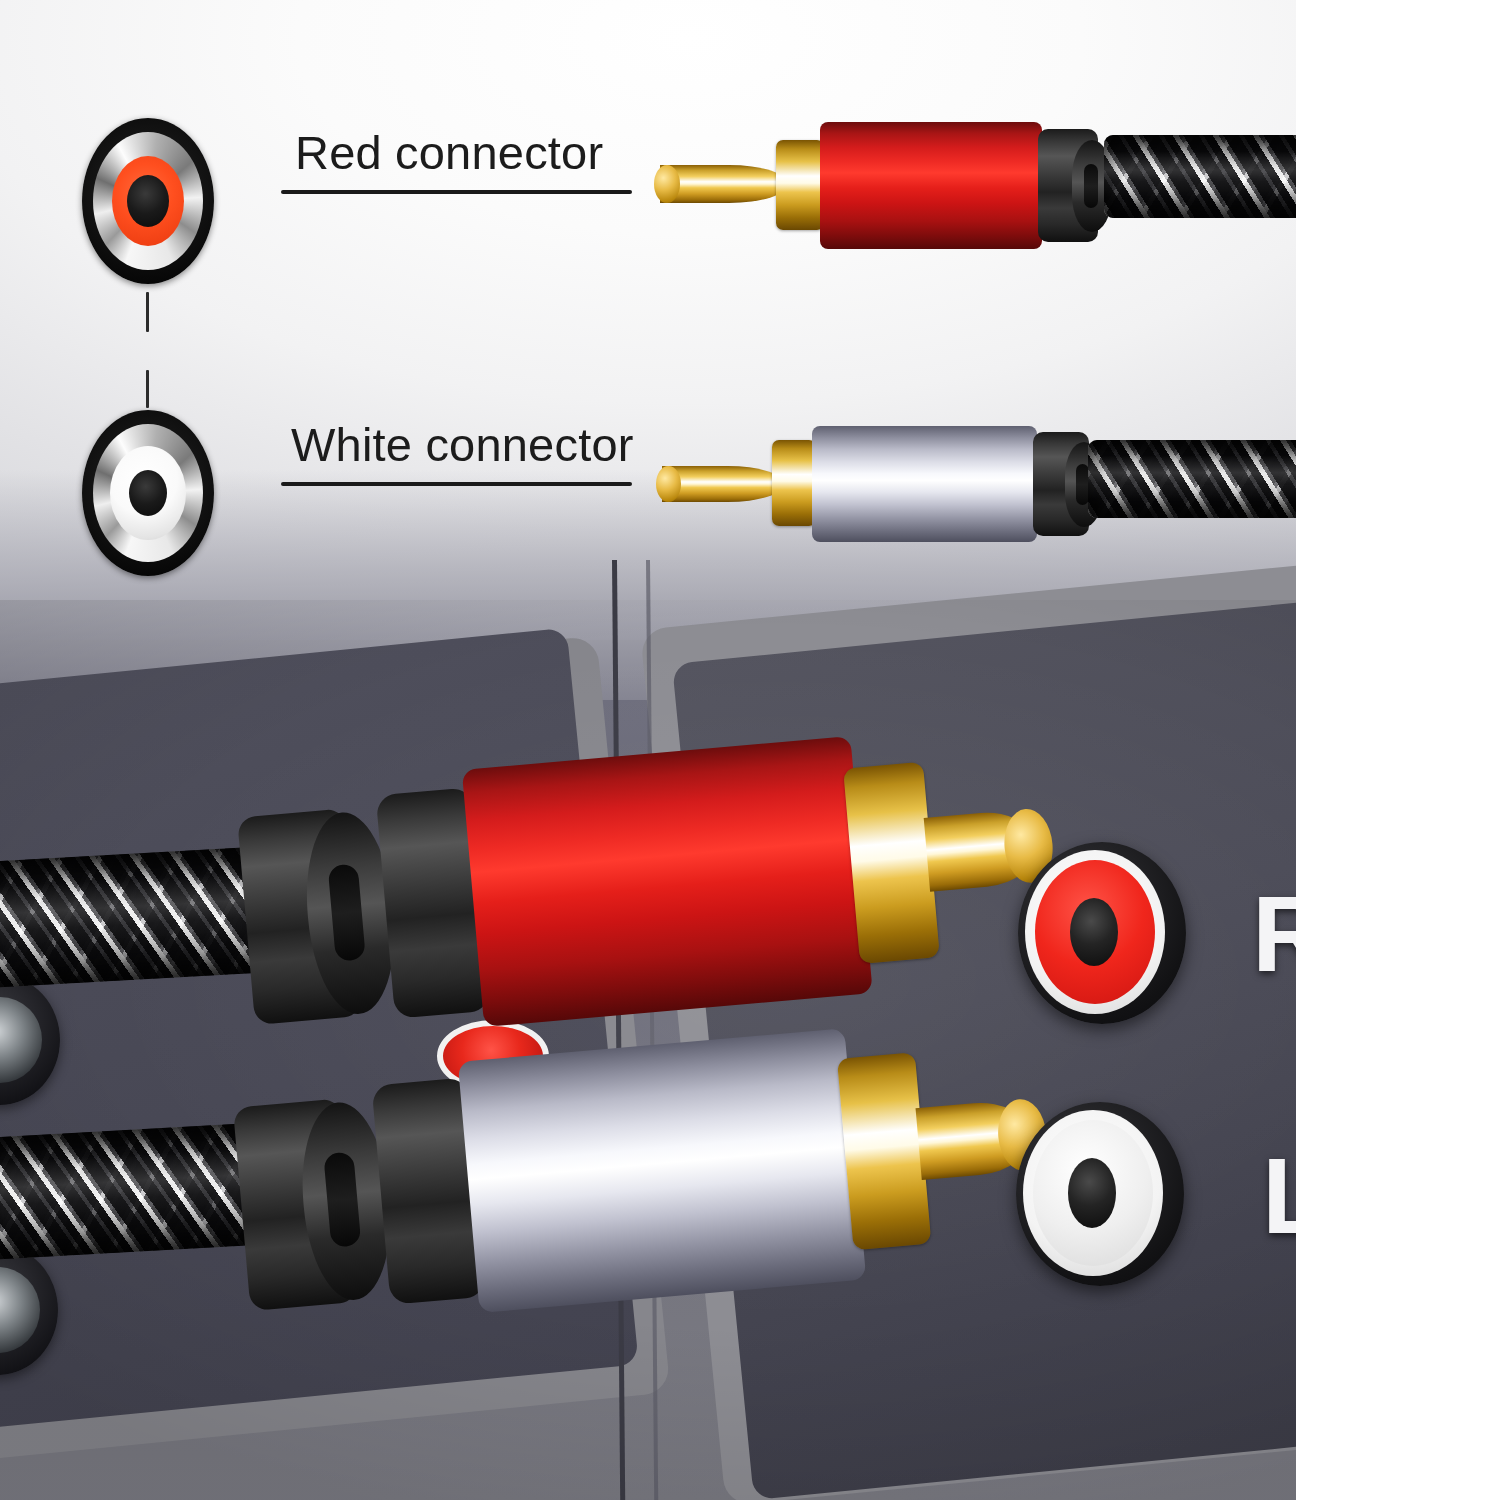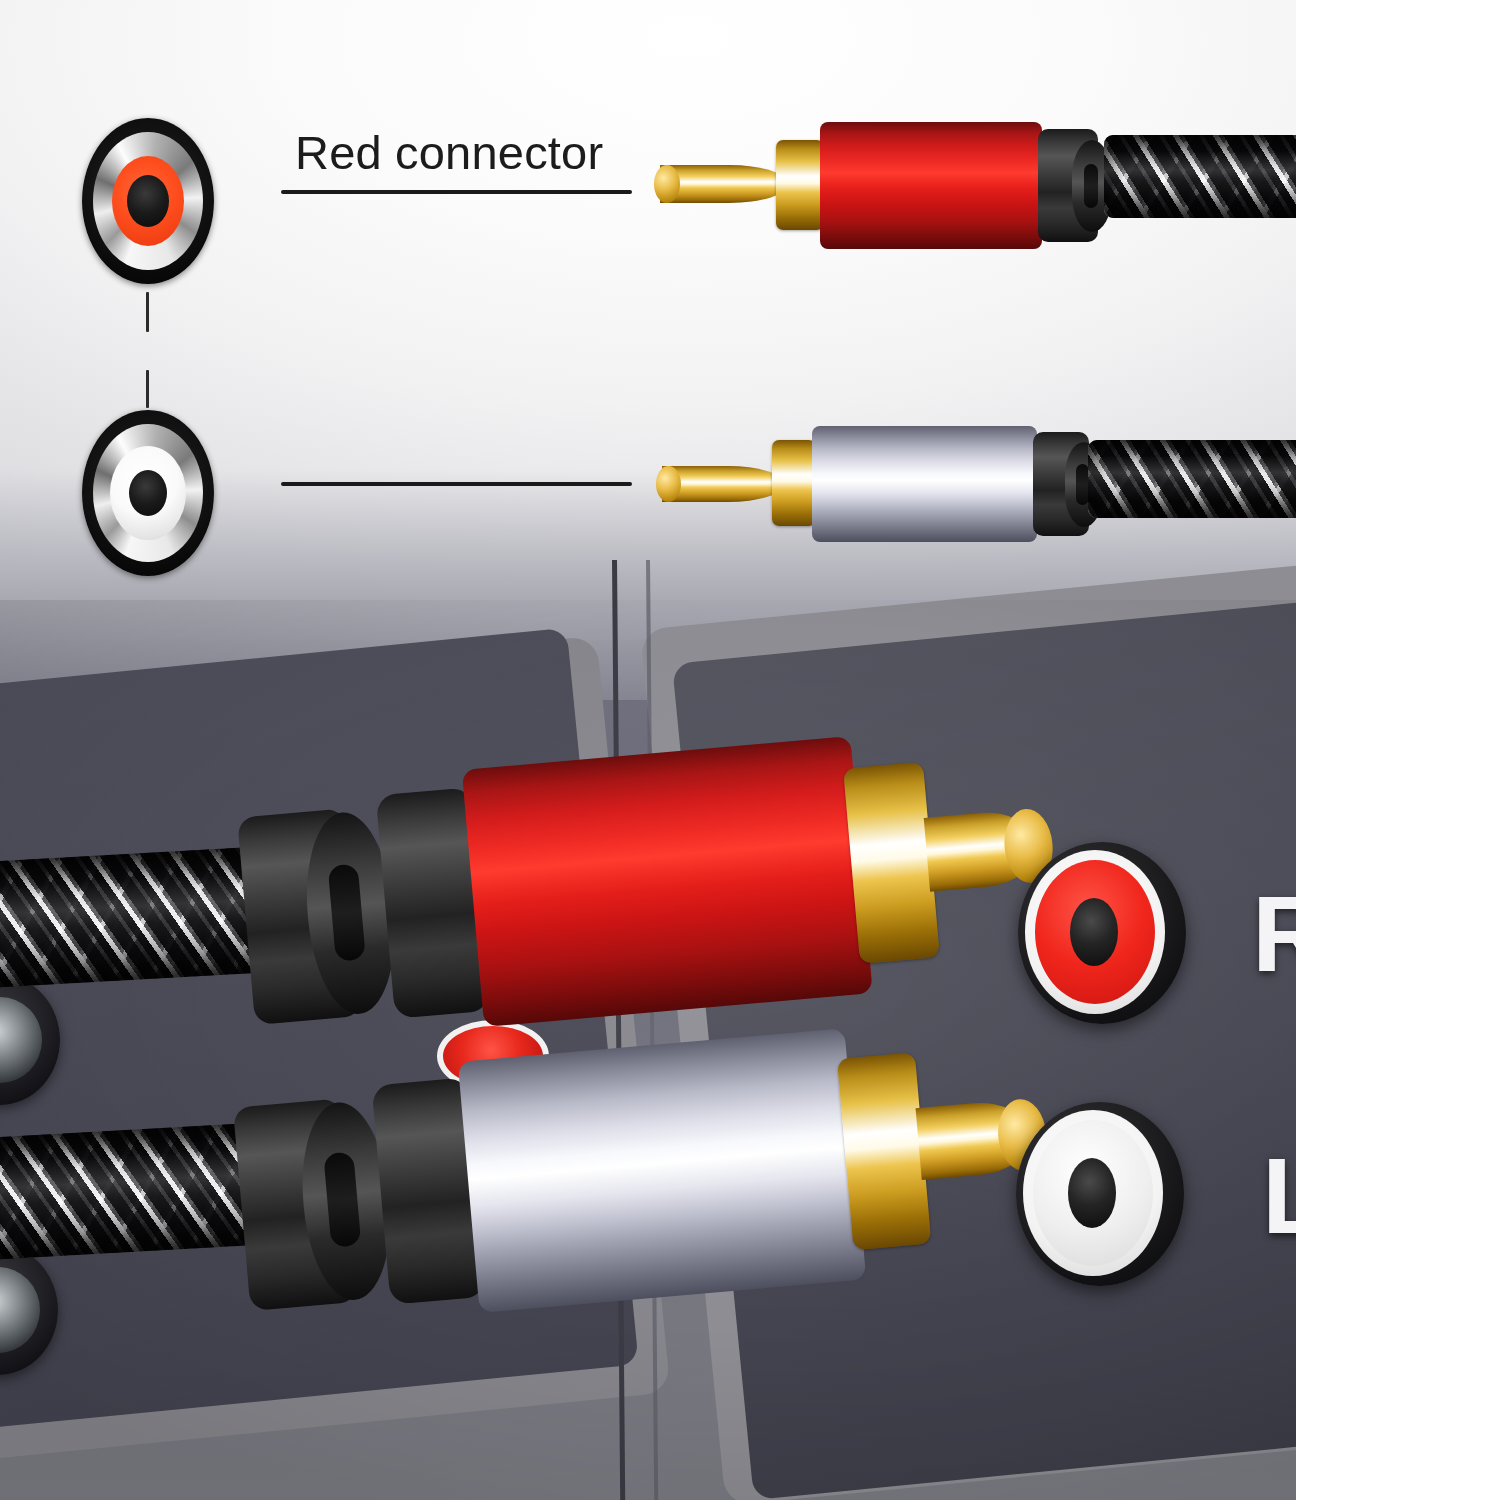--- a/index.html
+++ b/index.html
@@ -262,20 +262,21 @@
     <div class="ls-center" style="left:47px;top:60px;width:38px;height:46px;"></div>
   </div>
 
   <div class="tick" style="left:146px;top:292px;height:40px;"></div>
   <div class="tick" style="left:146px;top:370px;height:38px;"></div>
 
   <div class="lbl" style="left:295px;top:125px;font-size:47px;">Red connector</div>
   <div class="rule" style="left:281px;top:190px;width:351px;"></div>
 
 
+  <div class="lbl" style="left:291px;top:417px;font-size:47px;">White connector</div>
   <div class="rule" style="left:281px;top:482px;width:351px;"></div>
 
   <div class="plug" style="left:660px;top:112px;">
     <div class="pin" style="left:0px;top:53px;width:128px;height:38px;"></div>
     <div class="pin-tip" style="left:-6px;top:53px;width:26px;height:38px;"></div>
     <div class="collar" style="left:116px;top:28px;width:48px;height:90px;"></div>
     <div class="barrel barrel-red" style="left:160px;top:10px;width:222px;height:127px;"></div>
     <div class="boot" style="left:378px;top:17px;width:60px;height:113px;"></div>
     <div class="boot-ring" style="left:412px;top:28px;width:40px;height:92px;"></div>
     <div class="boot-slot" style="left:424px;top:52px;width:14px;height:44px;"></div>

